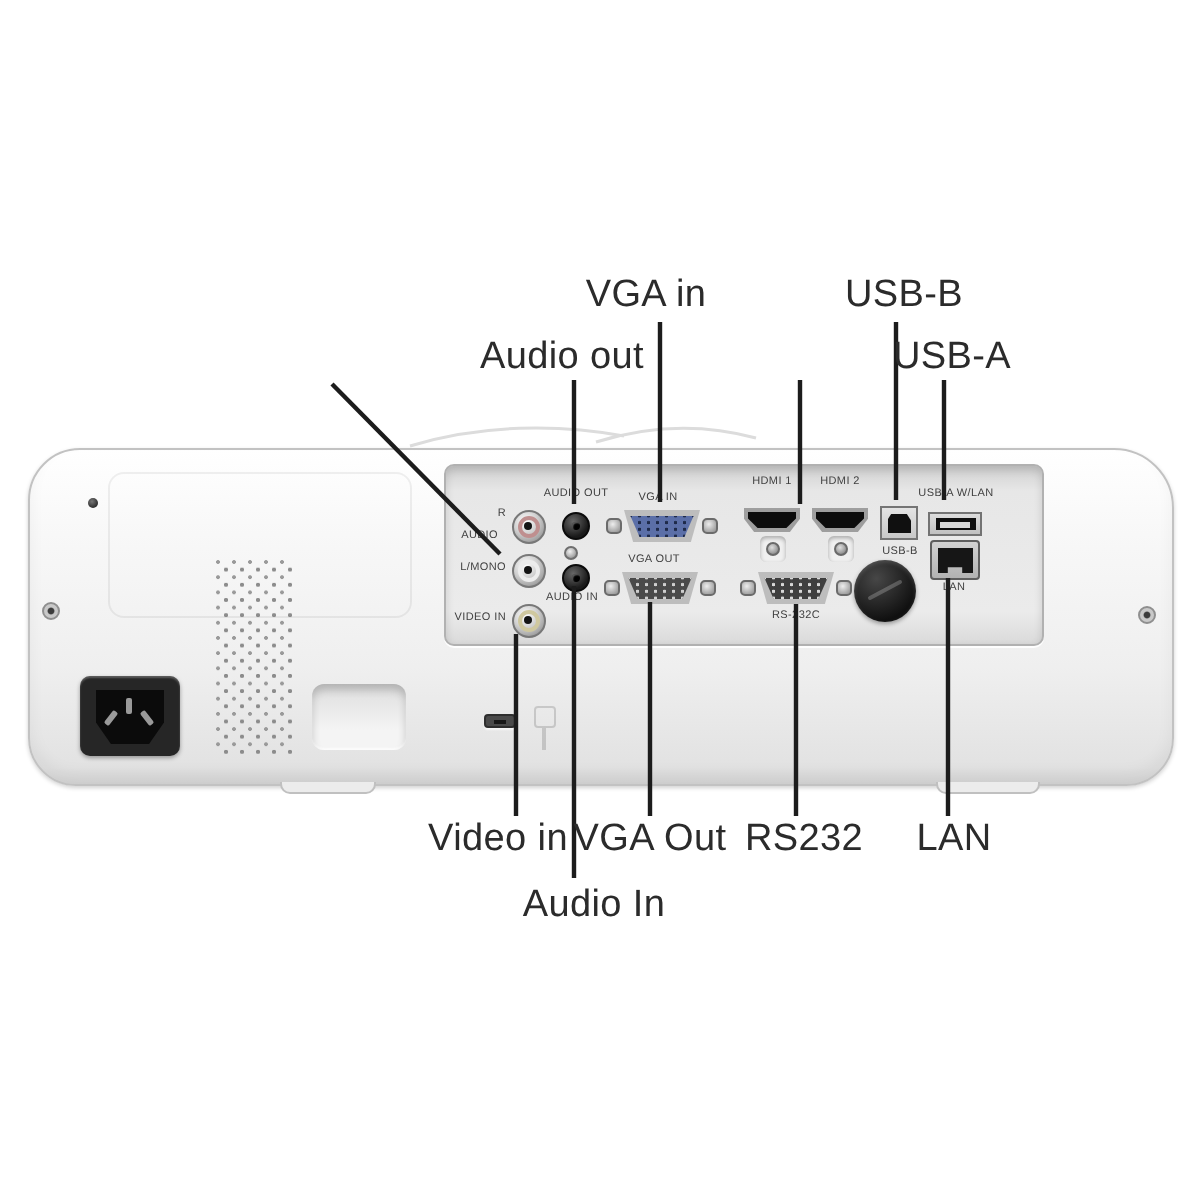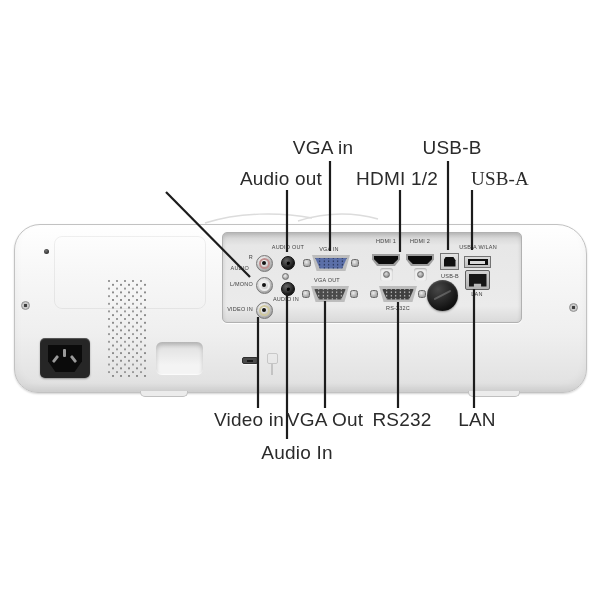--- a/index.html
+++ b/index.html
@@ -220,21 +220,20 @@
       <line x1="258" y1="317" x2="258" y2="408"></line>
       <line x1="287" y1="293" x2="287" y2="439"></line>
       <line x1="325" y1="301" x2="325" y2="408"></line>
       <line x1="398" y1="302" x2="398" y2="408"></line>
       <line x1="474" y1="289" x2="474" y2="408"></line>
     </g>
   </svg>
 
   <div class="callout" style="left:281px;top:168px;">Audio out</div>
   <div class="callout" style="left:323px;top:137px;">VGA in</div>
-  <div class="callout" style="left:397px;top:168px;">HDMI 1/2</div>
   <div class="callout" style="left:452px;top:137px;">USB-B</div>
-  <div class="callout" style="left:500px;top:168px;font-family:Liberation Serif, serif;">USB-A</div>
+  <div class="callout" style="left:476px;top:168px;">USB-A</div>
   <div class="callout" style="left:249px;top:409px;">Video in</div>
   <div class="callout" style="left:325px;top:409px;">VGA Out</div>
   <div class="callout" style="left:402px;top:409px;text-align:right;">RS232</div>
   <div class="callout" style="left:477px;top:409px;">LAN</div>
   <div class="callout" style="left:297px;top:442px;">Audio In</div>
 </div>
 
 </body></html>

